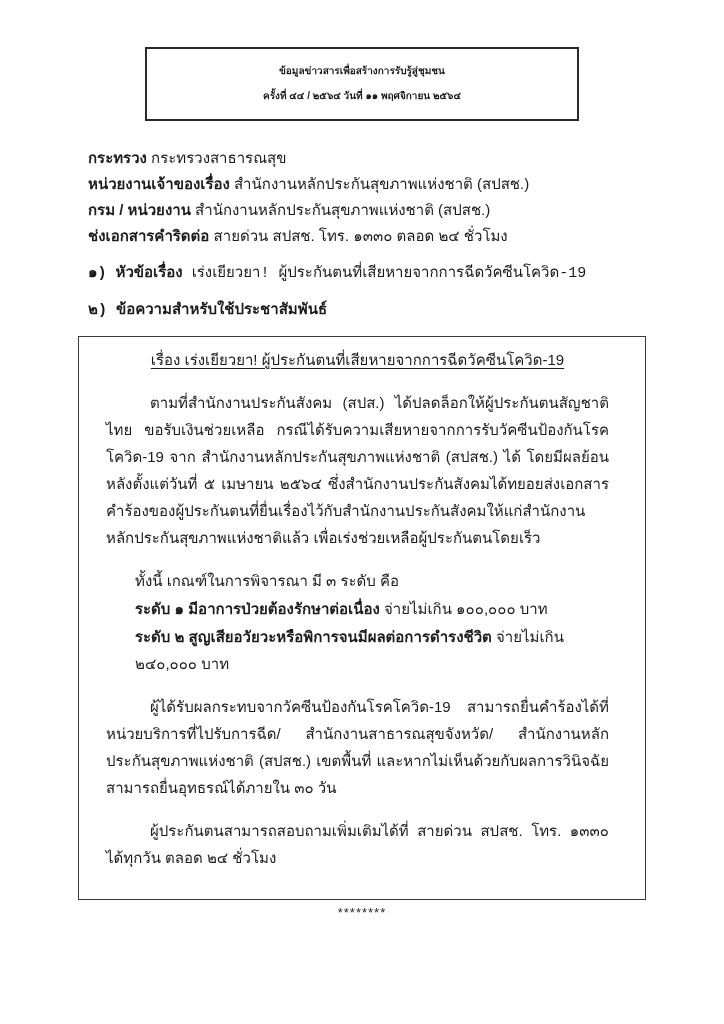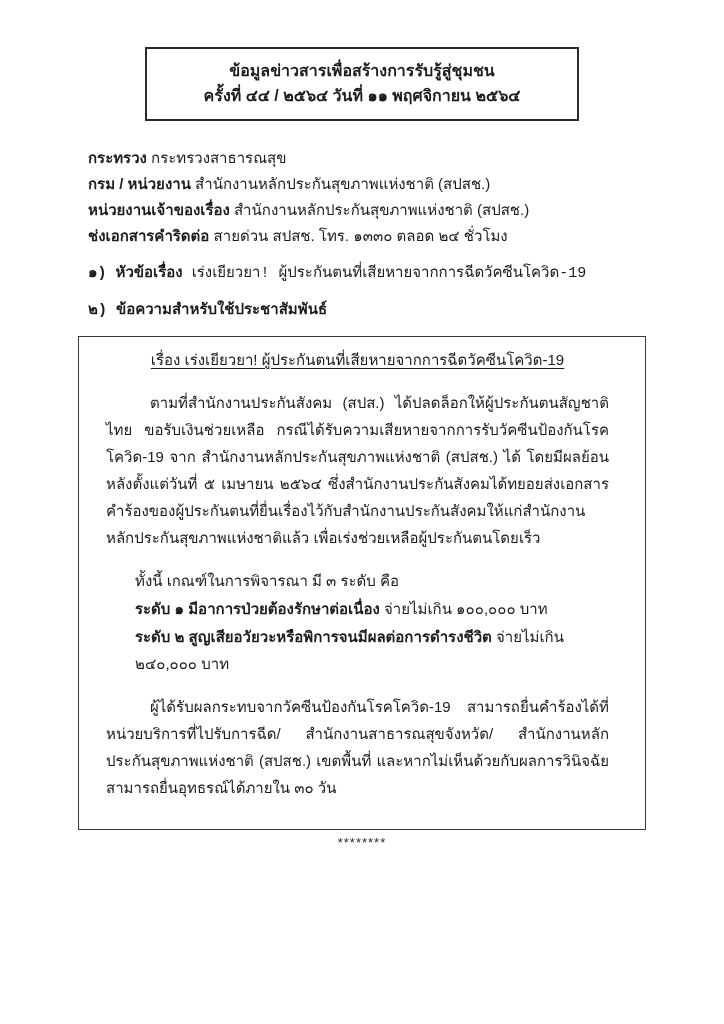--- a/index.html
+++ b/index.html
@@ -20,21 +20,21 @@
   }
   
   .header-box {
     box-sizing: border-box;
     width: 434px;
     margin: 47px auto 0 auto;
     border: 2px solid #2b2b2b;
     text-align: center;
     padding: 9px 8px 11px 8px;
     font-weight: bold;
-    font-size: 16px;
+    font-size: 10px;
     line-height: 25px;
   }
   
   .meta-block {
     margin: 24px 76px 0 88px;
     line-height: 26px;
   }
   .meta-row { white-space: nowrap; }
   .lbl { font-weight: bold; }
   .lbl::after { content: " "; }
@@ -85,24 +85,24 @@
   <div class="header-box">
     <div>ข้อมูลข่าวสารเพื่อสร้างการรับรู้สู่ชุมชน</div>
     <div>ครั้งที่ ๔๔ / ๒๕๖๔ วันที่ ๑๑ พฤศจิกายน ๒๕๖๔</div>
   </div>
 
   <div class="meta-block">
     <div class="meta-row">
       <span class="lbl">กระทรวง</span><span>กระทรวงสาธารณสุข</span>
     </div>
     <div class="meta-row">
-      <span class="lbl">กรม / หน่วยงาน</span><span>สำนักงานหลักประกันสุขภาพแห่งชาติ (สปสช.)</span>
+      <span class="lbl">หน่วยงานเจ้าของเรื่อง</span><span>สำนักงานหลักประกันสุขภาพแห่งชาติ (สปสช.)</span>
     </div>
     <div class="meta-row">
-      <span class="lbl">หน่วยงานเจ้าของเรื่อง</span><span>สำนักงานหลักประกันสุขภาพแห่งชาติ (สปสช.)</span>
+      <span class="lbl">กรม / หน่วยงาน</span><span>สำนักงานหลักประกันสุขภาพแห่งชาติ (สปสช.)</span>
     </div>
     <div class="meta-row">
       <span class="lbl">ช่งเอกสารคำริดต่อ</span><span>สายด่วน สปสช. โทร. ๑๓๓๐ ตลอด ๒๔ ชั่วโมง</span>
     </div>
   </div>
 
   <div class="section-row">
     <span class="lbl">๑) หัวข้อเรื่อง</span><span>เร่งเยียวยา! ผู้ประกันตนที่เสียหายจากการฉีดวัคซีนโควิด-19</span>
   </div>
 
@@ -119,17 +119,18 @@
 
     <p class="indent-line">
       <span class="lbl">ระดับ ๑ มีอาการป่วยต้องรักษาต่อเนื่อง</span><span>จ่ายไม่เกิน ๑๐๐,๐๐๐ บาท</span>
     </p>
     <p class="indent-line">
       <span class="lbl">ระดับ ๒ สูญเสียอวัยวะหรือพิการจนมีผลต่อการดำรงชีวิต</span><span>จ่ายไม่เกิน ๒๔๐,๐๐๐ บาท</span>
     </p>
 
     <p class="para">ผู้ได้รับผลกระทบจากวัคซีนป้องกันโรคโควิด-19 สามารถยื่นคำร้องได้ที่ หน่วยบริการที่ไปรับการฉีด/ สำนักงานสาธารณสุขจังหวัด/ สำนักงานหลักประกันสุขภาพแห่งชาติ (สปสช.) เขตพื้นที่ และหากไม่เห็นด้วยกับผลการวินิจฉัยสามารถยื่นอุทธรณ์ได้ภายใน ๓๐ วัน</p>
 
+    <p class="para">ผู้ประกันตนสามารถสอบถามเพิ่มเติมได้ที่ สายด่วน สปสช. โทร. ๑๓๓๐ ได้ทุกวัน ตลอด ๒๔ ชั่วโมง</p>
   </div>
 
   <div class="footer-sep">********</div>
 
 </div>
 
 </body></html>

